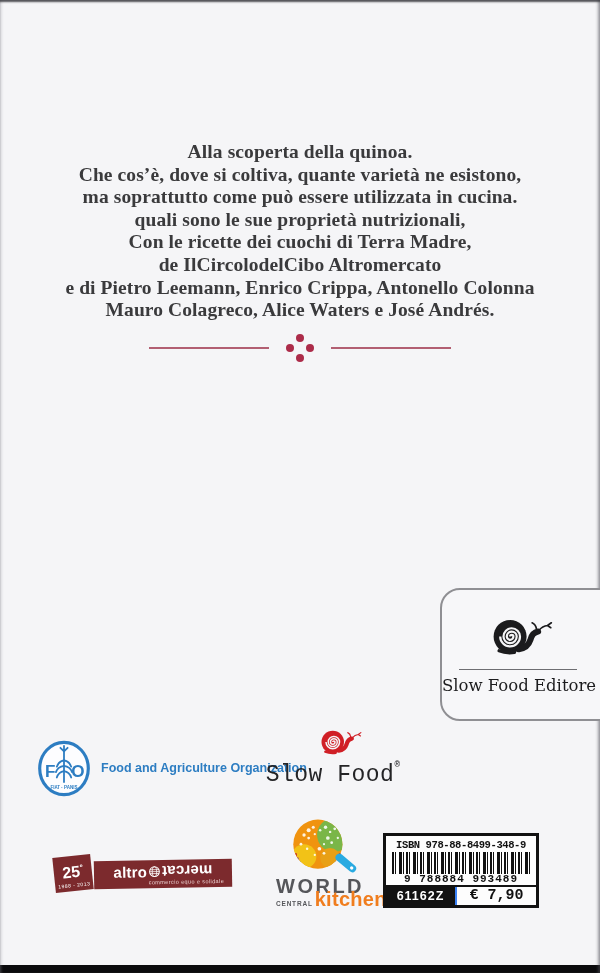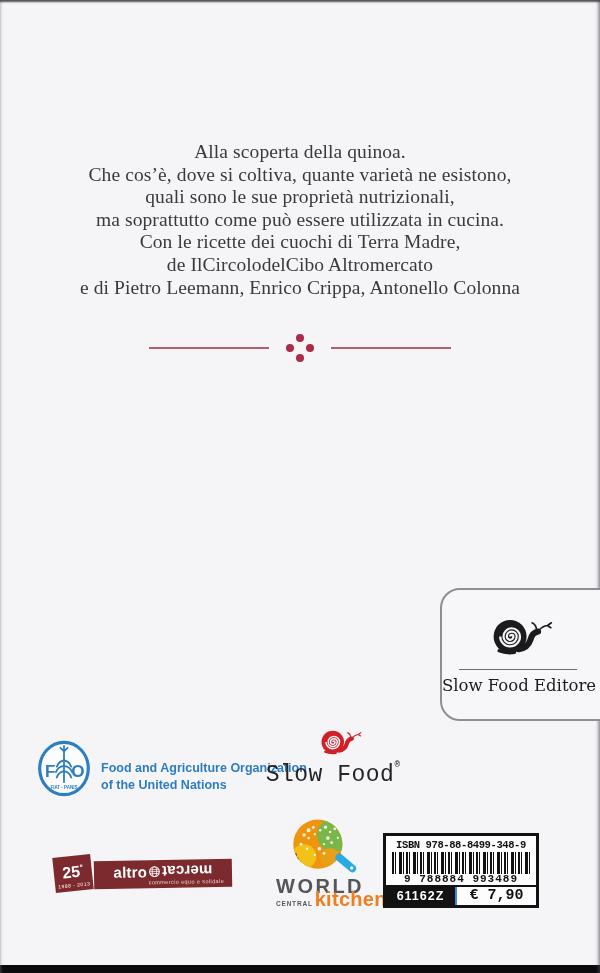--- a/index.html
+++ b/index.html
@@ -10,21 +10,21 @@
     box-shadow: inset 0 3px 2px -1px rgba(55,55,60,.85),
                 inset -3px 0 3px -1px rgba(80,80,88,.55),
                 inset 3px 0 3px -2px rgba(140,140,148,.45),
                 inset 0 -8px 0 #0b0b0d;
   }
   .abs { position:absolute; }
 
   
   .blurb { left:0; right:0; top:141px; text-align:center;
            font-size:19.5px; line-height:22.6px; color:#3a3a3c; letter-spacing:.1px; }
-  .blurb div { white-space:nowrap; }
+  .blurb div { white-space:nowrap;font-weight:bold; }
 
   
   .divider { left:0; right:0; top:334px; height:28px; display:flex;
              align-items:center; justify-content:center; }
   .div-line { width:120px; height:2px; background:#b25f72; }
   .div-dots { position:relative; width:34px; height:28px; margin:0 14px; }
   .div-dots i { position:absolute; width:8px; height:8px; border-radius:50%;
                 background:#ac2b49; }
   .div-dots i:nth-child(1){ left:13px; top:0; }
   .div-dots i:nth-child(2){ left:3px;  top:10px; }
@@ -105,25 +105,26 @@
               font-size:15px; line-height:18px; }
 </style>
 </head>
 <body>
 
 <div class="page">
 
   <div class="abs blurb">
     <div>Alla scoperta della quinoa.</div>
     <div>Che cos’è, dove si coltiva, quante varietà ne esistono,</div>
+    <div>ma soprattutto come può essere utilizzata in cucina.</div>
     <div>quali sono le sue proprietà nutrizionali,</div>
-    <div>ma soprattutto come può essere utilizzata in cucina.</div>
     <div>Con le ricette dei cuochi di Terra Madre,</div>
     <div>de IlCircolodelCibo Altromercato</div>
     <div>e di Pietro Leemann, Enrico Crippa, Antonello Colonna</div>
+    <div>Mauro Colagreco, Alice Waters e José Andrés.</div>
   </div>
 
   <div class="abs divider">
     <span class="div-line"></span>
     <span class="div-dots">
       <i></i>
         <i></i>
         <i></i>
         <i></i>
     </span>
@@ -153,21 +154,20 @@
       <path d="M30,28 Q23,29 21,35"></path>
         <path d="M30,28 Q37,29 39,35"></path>
       <path d="M30,34 Q24,35 22,41"></path>
         <path d="M30,34 Q36,35 38,41"></path>
       <path d="M30,12 l-4,-4 M30,12 l4,-4 M30,10 l0,-4"></path>
     </g>
     <text x="30" y="54" text-anchor="middle" font-family="Liberation Sans, sans-serif" font-size="5" font-weight="bold" fill="#2d7dc2">FIAT · PANIS</text>
   </svg>
   <div class="abs fao-text">
     <div>Food and Agriculture Organization</div>
-    <div>of the United Nations</div>
   </div>
 
   <svg class="abs sf-snail" viewBox="0 0 120 80">
     <circle cx="42" cy="40" r="30" fill="#d01f26"></circle>
     <path d="M42,40 a3,3 0 0,1 6,0 a6,6 0 0,1 -12,0 a9,9 0 0,1 18,0 a12,12 0 0,1 -24,0 a15,15 0 0,1 30,0 a18,18 0 0,1 -36,0" fill="none" stroke="#f5f5f7" stroke-width="4"></path>
     <path d="M58,63 Q74,61 79,46 Q82,33 93,31" fill="none" stroke="#d01f26" stroke-width="11" stroke-linecap="round"></path>
     <path d="M22,66 Q34,71 50,69" fill="none" stroke="#d01f26" stroke-width="6" stroke-linecap="round"></path>
     <path d="M94,29 Q101,21 110,20 M110,20 l7,-5 M110,20 l6,4" fill="none" stroke="#d01f26" stroke-width="3" stroke-linecap="round"></path>
     <path d="M90,27 Q89,18 82,15" fill="none" stroke="#d01f26" stroke-width="3" stroke-linecap="round"></path>
   </svg>

